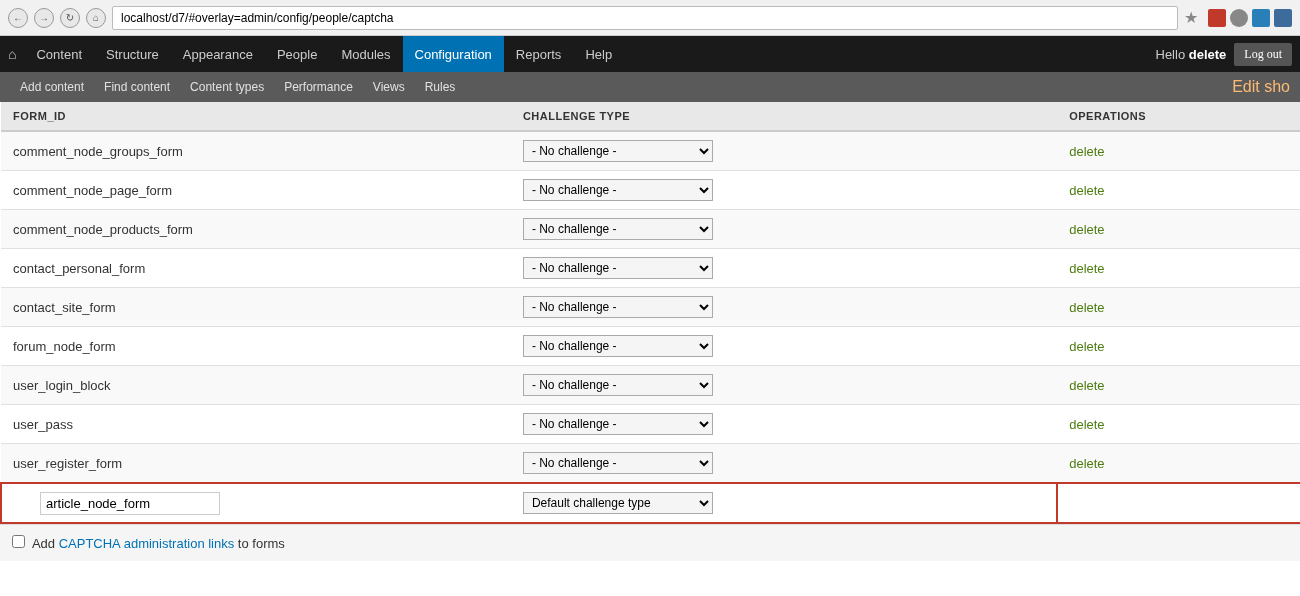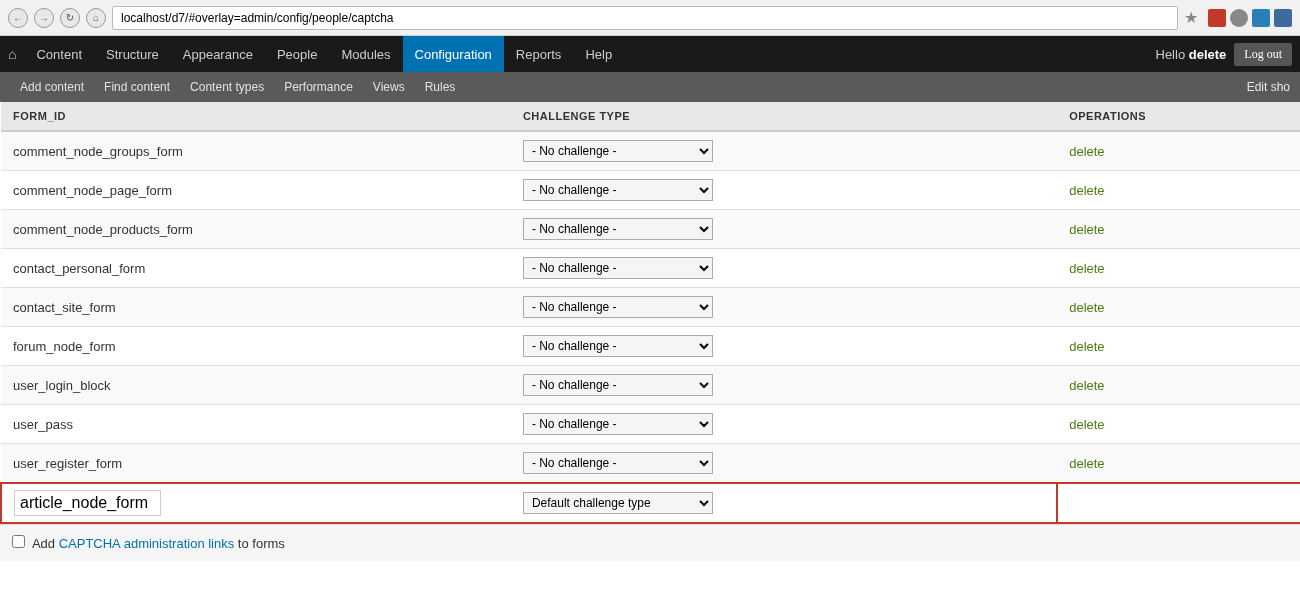--- a/index.html
+++ b/index.html
@@ -63,21 +63,21 @@
       background: #5a5a5a;
       display: flex;
       align-items: center;
       height: 30px;
       padding: 0 10px;
     }
     .sec-nav-item {
       color: #e0e0e0; padding: 0 10px; height: 30px; display: flex; align-items: center;
       cursor: pointer; font-size: 12px; text-decoration: none;
     }
-    .sec-nav-right { margin-left: auto; color: #e5e5e5; font-size: 12px; cursor: pointer; }
+    .sec-nav-right { margin-left: auto; color: #fdba74; font-size: 16px; cursor: pointer; }
 
     
     .main-content {
       padding: 0;
       overflow: hidden;
     }
 
     
     .captcha-table {
       width: 100%;
@@ -230,21 +230,21 @@
           <td>user_pass</td>
           <td><select class="challenge-select"><option value="- No challenge -">- No challenge -</option><option value="Default challenge type">Default challenge type</option><option value="Math">Math</option></select></td>
           <td><a href="#" class="delete-link">delete</a></td>
         </tr>
         <tr>
           <td>user_register_form</td>
           <td><select class="challenge-select"><option value="- No challenge -">- No challenge -</option><option value="Default challenge type">Default challenge type</option><option value="Math">Math</option></select></td>
           <td><a href="#" class="delete-link">delete</a></td>
         </tr>
         <tr style="border-top: 2px solid rgb(192, 57, 43); border-bottom: 2px solid rgb(192, 57, 43);">
-          <td style="border-left: 2px solid rgb(192, 57, 43); border-top: 2px solid rgb(192, 57, 43); border-bottom: 2px solid rgb(192, 57, 43); background: rgb(255, 255, 255); padding-top: 6px; padding-bottom: 6px;"><input type="text" class="new-input" value="article_node_form" style="border: 1px solid rgb(204, 204, 204); padding: 3px 5px; font-size: 16px; width: 147px;"></td>
+          <td style="border-left: 2px solid rgb(192, 57, 43); border-top: 2px solid rgb(192, 57, 43); border-bottom: 2px solid rgb(192, 57, 43); background: rgb(255, 255, 255); padding-top: 6px; padding-bottom: 6px;"><input type="text" class="new-input" value="article_node_form" style="border: 1px solid rgb(204, 204, 204); padding: 3px 5px; font-size: 13px; width: 180px; margin-left: 26px;"></td>
           <td style="border-top: 2px solid rgb(192, 57, 43); border-bottom: 2px solid rgb(192, 57, 43); border-right: 2px solid rgb(192, 57, 43); background: rgb(255, 255, 255);"><select class="challenge-select"><option value="- No challenge -">- No challenge -</option><option value="Default challenge type" selected="">Default challenge type</option><option value="Math">Math</option></select></td>
           <td style="border-top: 2px solid rgb(192, 57, 43); border-bottom: 2px solid rgb(192, 57, 43); background: rgb(255, 255, 255);"></td>
         </tr>
       </tbody>
   </table>
 
   <div class="footer-area">
     <label class="add-captcha-label">
       <input type="checkbox" class="checkbox-small" style="">
       <span>Add</span>

